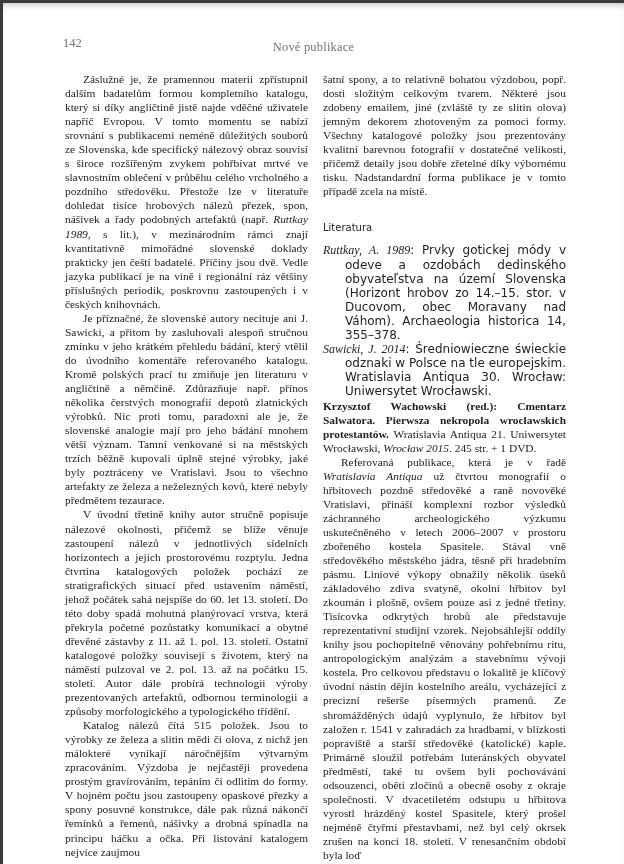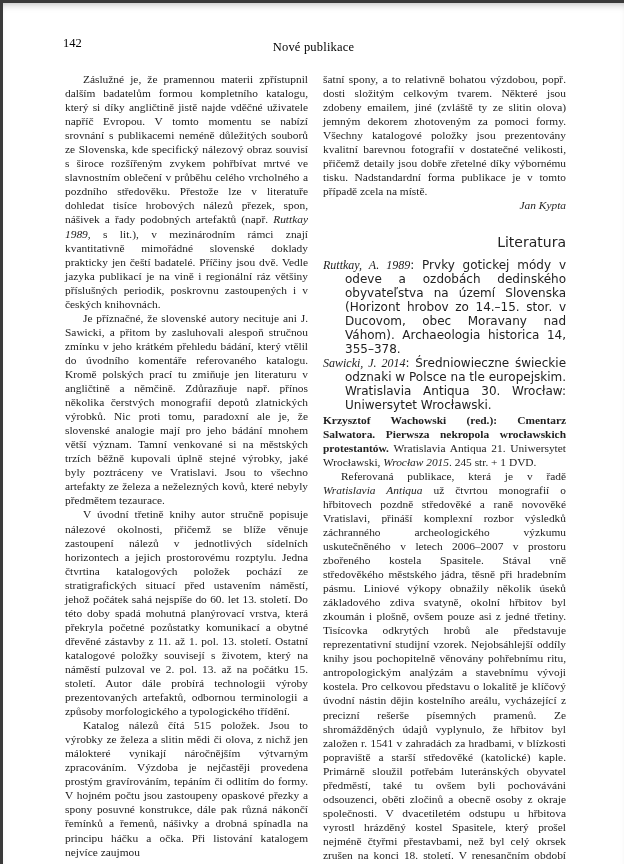--- a/index.html
+++ b/index.html
@@ -10,36 +10,36 @@
   }
   .page {
     position:absolute; left:3px; top:3px; right:0; bottom:0;
     background:#ffffff;
     box-shadow: inset 0 6px 8px -6px rgba(0,0,0,0.35);
   }
   .serif { font-family: "Liberation Serif", "DejaVu Serif", serif; }
   .sans { font-family: "DejaVu Sans", "Liberation Sans", sans-serif; }
   .header {
     position:absolute; top:33px; left:60px; right:60px; height:16px;
-    font-size:12.5px; color:#000000;
+    font-size:12.5px; color:#737373;
   }
   .header .pg { position:absolute; left:0; top:0; }
   .header .title { position:absolute; left:0; right:0; text-align:center; top:4px; letter-spacing:0.2px; }
   .col {
     position:absolute; top:69px; width:243px;
     font-size:11.4px; line-height:14.05px; color:#222;
     text-align:justify; hyphens:manual;
   }
   .col.left { left:62px; }
   .col.right { left:320px; }
   .col p { margin:0; text-indent:0; }
   .col p.ind { text-indent:18px; }
   .sig { text-align:right; font-style:italic; margin-top:0; }
   .lit-head {
-    text-align:right; font-size:14px; margin-top:23px; margin-bottom:8px;
+    text-align:left; font-size:10px; margin-top:23px; margin-bottom:8px;
   }
   .ref {
     font-size:12px; line-height:14.1px; padding-left:22px; text-indent:-22px; text-align:justify;
   }
   .ref .au { font-family:"Liberation Serif", serif; font-style:italic; }
   .book { margin-top:19px; }
   .book b { font-weight:bold; }
   i { font-style:italic; }
 </style>
 </head>
@@ -54,21 +54,20 @@
 
   <div class="col left serif">
     <p class="ind"><span>Záslužné je, že pramennou materii zpřístupnil dalším badatelům formou kompletního katalogu, který si díky angličtině jistě najde vděčné uživatele napříč Evropou. V tomto momentu se nabízí srovnání s publikacemi neméně důležitých souborů ze Slovenska, kde specifický nálezový obraz souvisí s široce rozšířeným zvykem pohřbívat mrtvé ve slavnostním oblečení v průběhu celého vrcholného a pozdního středověku. Přestože lze v literatuře dohledat tisíce hrobových nálezů přezek, spon, nášivek a řady podobných artefaktů (např. </span><i>Ruttkay 1989</i><span>, s lit.), v mezinárodním rámci znají kvantitativně mimořádné slovenské doklady prakticky jen čeští badatelé. Příčiny jsou dvě. Vedle jazyka publikací je na vině i regionální ráz většiny příslušných periodik, poskrovnu zastoupených i v českých knihovnách.</span></p>
     <p class="ind">Je příznačné, že slovenské autory necituje ani J. Sawicki, a přitom by zasluhovali alespoň stručnou zmínku v jeho krátkém přehledu bádání, který vtělil do úvodního komentáře referovaného katalogu. Kromě polských prací tu zmiňuje jen literaturu v angličtině a němčině. Zdůrazňuje např. přínos několika čerstvých monografií depotů zlatnických výrobků. Nic proti tomu, paradoxní ale je, že slovenské analogie mají pro jeho bádání mnohem větší význam. Tamní venkované si na městských trzích běžně kupovali úplně stejné výrobky, jaké byly poztráceny ve Vratislavi. Jsou to všechno artefakty ze železa a neželezných kovů, které nebyly předmětem tezaurace.</p>
     <p class="ind">V úvodní třetině knihy autor stručně popisuje nálezové okolnosti, přičemž se blíže věnuje zastoupení nálezů v jednotlivých sídelních horizontech a jejich prostorovému rozptylu. Jedna čtvrtina katalogových položek pochází ze stratigrafických situací před ustavením náměstí, jehož počátek sahá nejspíše do 60. let 13. století. Do této doby spadá mohutná planýrovací vrstva, která překryla početné pozůstatky komunikací a obytné dřevěné zástavby z 11. až 1. pol. 13. století. Ostatní katalogové položky souvisejí s životem, který na náměstí pulzoval ve 2. pol. 13. až na počátku 15. století. Autor dále probírá technologii výroby prezentovaných artefaktů, odbornou terminologii a způsoby morfologického a typologického třídění.</p>
     <p class="ind">Katalog nálezů čítá 515 položek. Jsou to výrobky ze železa a slitin mědi či olova, z nichž jen málokteré vynikají náročnějším výtvarným zpracováním. Výzdoba je nejčastěji provedena prostým gravírováním, tepáním či odlitím do formy. V hojném počtu jsou zastoupeny opaskové přezky a spony posuvné konstrukce, dále pak různá nákončí řemínků a řemenů, nášivky a drobná spínadla na principu háčku a očka. Při listování katalogem nejvíce zaujmou</p>
   </div>
 
   <div class="col right serif">
     <p>šatní spony, a to relativně bohatou výzdobou, popř. dosti složitým celkovým tvarem. Některé jsou zdobeny emailem, jiné (zvláště ty ze slitin olova) jemným dekorem zhotoveným za pomoci formy. Všechny katalogové položky jsou prezentovány kvalitní barevnou fotografií v dostatečné velikosti, přičemž detaily jsou dobře zřetelné díky výbornému tisku. Nadstandardní forma publikace je v tomto případě zcela na místě.</p>
-    <p class="sig">Jan Kypta</p>
 
     <div class="lit-head sans">Literatura</div>
 
     <div class="ref sans"><span class="au">Ruttkay, A. 1989</span><span>: Prvky gotickej módy v odeve a ozdobách dedinského obyvateľstva na území Slovenska (Horizont hrobov zo 14.–15. stor. v Ducovom, obec Moravany nad Váhom). Archaeologia historica 14, 355–378.</span></div>
     <div class="ref sans"><span class="au">Sawicki, J. 2014</span><span>: Średniowieczne świeckie odznaki w Polsce na tle europejskim. Wratislavia Antiqua 30. Wrocław: Uniwersytet Wrocławski.</span></div>
 
     <p class="book"><b>Krzysztof Wachowski (red.): Cmentarz Salwatora. Pierwsza nekropola wrocławskich protestantów.</b><span> Wratislavia Antiqua 21. Uniwersytet Wrocławski, </span><i>Wrocław 2015</i><span>. 245 str. + 1 DVD.</span></p>
     <p class="ind"><span>Referovaná publikace, která je v řadě </span><i>Wratislavia Antiqua</i><span> už čtvrtou monografií o hřbitovech pozdně středověké a raně novověké Vratislavi, přináší komplexní rozbor výsledků záchranného archeologického výzkumu uskutečněného v letech 2006–2007 v prostoru zbořeného kostela Spasitele. Stával vně středověkého městského jádra, těsně při hradebním pásmu. Liniové výkopy obnažily několik úseků základového zdiva svatyně, okolní hřbitov byl zkoumán i plošně, ovšem pouze asi z jedné třetiny. Tisícovka odkrytých hrobů ale představuje reprezentativní studijní vzorek. Nejobsáhlejší oddíly knihy jsou pochopitelně věnovány pohřebnímu ritu, antropologickým analýzám a stavebnímu vývoji kostela. Pro celkovou představu o lokalitě je klíčový úvodní nástin dějin kostelního areálu, vycházející z precizní rešerše písemných pramenů. Ze shromážděných údajů vyplynulo, že hřbitov byl založen r. 1541 v zahradách za hradbami, v blízkosti popraviště a starší středověké (katolické) kaple. Primárně sloužil potřebám luteránských obyvatel předměstí, také tu ovšem byli pochováváni odsouzenci, oběti zločinů a obecně osoby z okraje společnosti. V dvacetiletém odstupu u hřbitova vyrostl hrázděný kostel Spasitele, který prošel nejméně čtyřmi přestavbami, než byl celý okrsek zrušen na konci 18. století. V renesančním období byla loď</span></p>
   </div>
 

